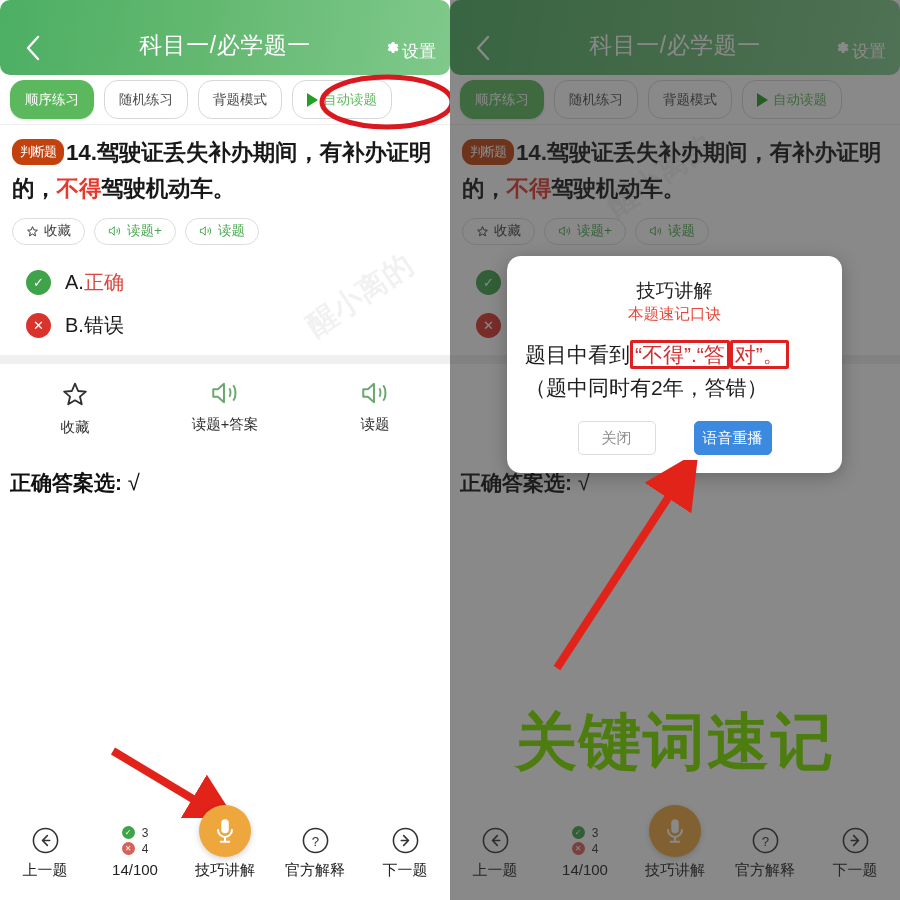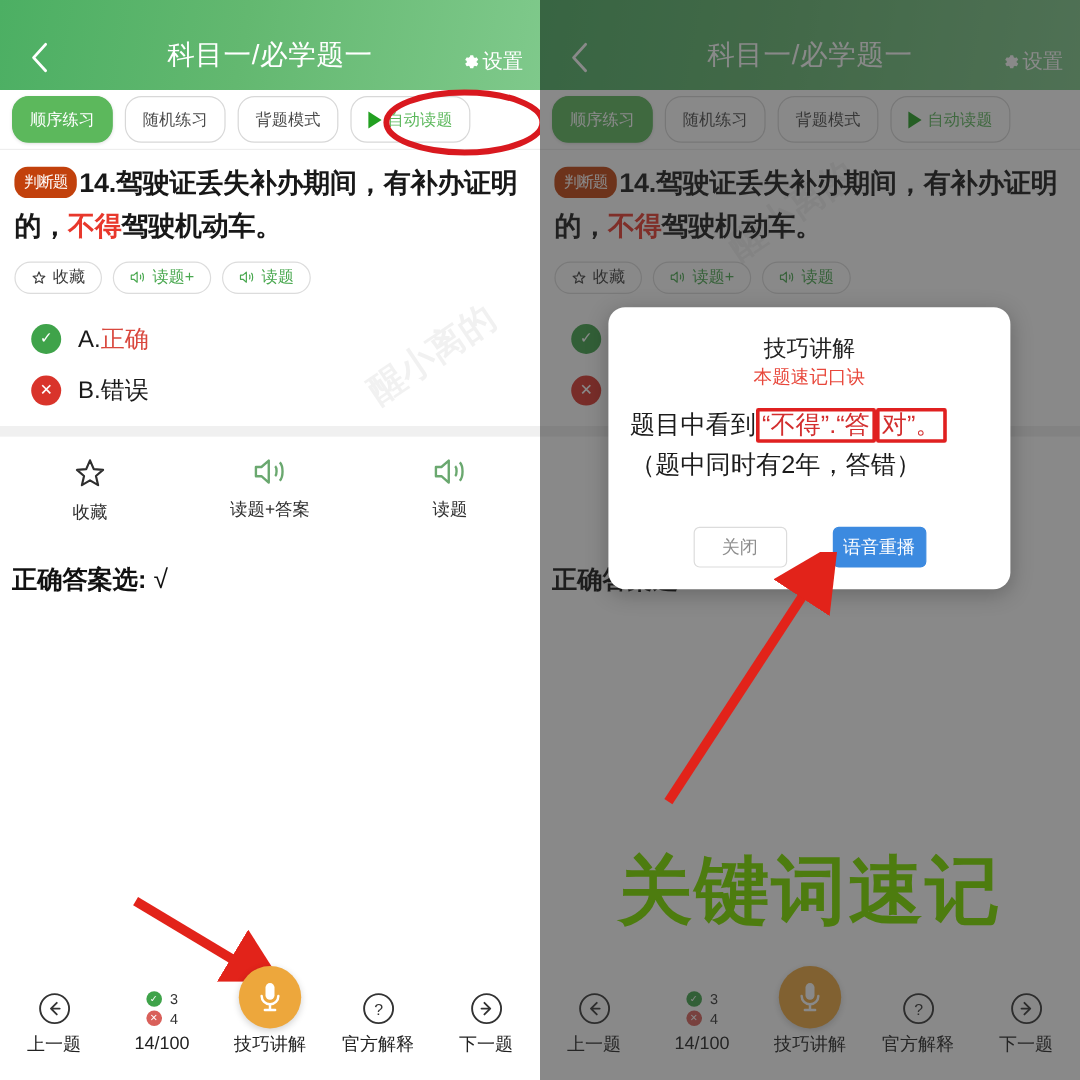--- a/index.html
+++ b/index.html
@@ -15,34 +15,35 @@
     background: #ffffff;
   }
   .screen.right { }
 
   
   .header {
     height: 75px;
     background: linear-gradient(100deg, #4caf63 0%, #63b870 45%, #7fc98b 100%);
     display: flex; align-items: flex-end; position: relative;
     padding-bottom: 14px;
+    border-radius: 10px;
   }
   .hdr-back {
     position: absolute; left: 20px; bottom: 12px;
     width: 26px; height: 30px; color: #fff;
     display: flex; align-items: center; justify-content: center;
   }
   .hdr-back svg { display: block; }
   .hdr-title {
     width: 100%; text-align: center; color: #ffffff;
     font-size: 23px; letter-spacing: 0.5px;
   }
   .hdr-settings {
     position: absolute; right: 14px; bottom: 12px;
-    color: #ffffff; font-size: 17px; display: flex; align-items: center; gap: 2px;
+    color: #ffffff; font-size: 17px; display: flex; gap: 2px;
   }
   .gear { width: 15px; height: 15px; display: inline-block; }
 
   
   .modebar {
     height: 50px; display: flex; align-items: center;
     gap: 10px; padding: 0 10px; background: #fff;
     border-bottom: 1px solid #eeeeee;
   }
   .chip {
@@ -169,21 +170,21 @@
     position: absolute; z-index: 30; left: 57px; top: 256px;
     width: 335px; background: #ffffff; border-radius: 14px;
     padding: 22px 18px 18px; box-shadow: 0 4px 18px rgba(0,0,0,.25);
   }
   .modal-title { text-align: center; font-size: 19px; color: #222; }
   .modal-sub { text-align: center; font-size: 15.5px; color: #e8483c; }
   .modal-body { font-size: 21px; line-height: 1.55; color: #1c1c1c; margin-top: 14px; }
   .boxed {
     color: #d32f2f; border: 3px solid #e02020; padding: 0 2px; border-radius: 2px;
   }
-  .modal-btns { display: flex; justify-content: center; gap: 38px; margin-top: 35px; font-family: Liberation Mono, monospace; }
+  .modal-btns { display: flex; justify-content: center; gap: 38px; margin-top: 17px; font-family: Liberation Mono, monospace; }
   .mbtn {
     min-width: 78px; height: 34px; border-radius: 5px;
     display: flex; align-items: center; justify-content: center;
     font-size: 15px;
   }
   .mbtn.ghost { border: 1px solid #dcdcdc; color: #8d8d8d; background: #fff; }
   .mbtn.primary { background: #3c8ae0; color: #fff; border: 1px solid #3c8ae0; }
 </style>
 </head>
 <body>

